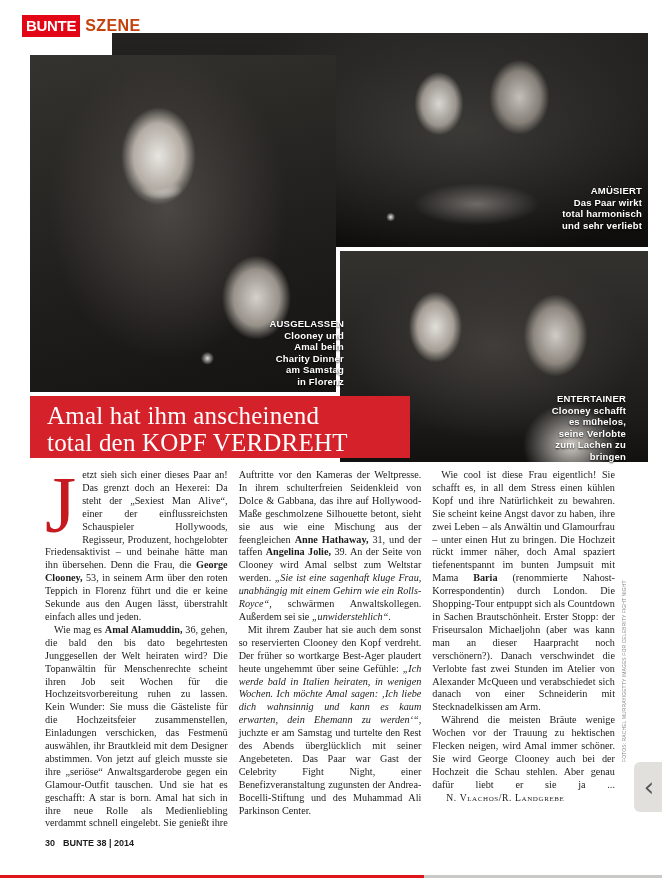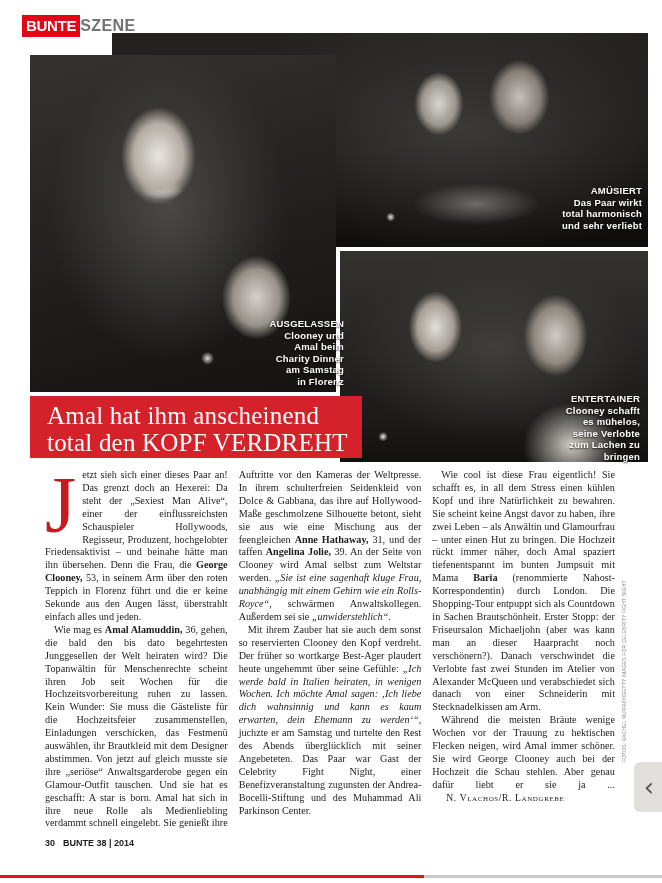--- a/index.html
+++ b/index.html
@@ -3,22 +3,22 @@
 <meta charset="utf-8">
 <style>
   * { margin:0; padding:0; box-sizing:border-box; }
   html,body { width:662px; height:883px; background:#ffffff; overflow:hidden; }
   body { position:relative; font-family:"Liberation Sans", sans-serif; }
 
   
   .logo-row { position:absolute; left:22px; top:15px; display:flex; align-items:center; z-index:6;justify-content:center; }
   .logo-box { background:#e30617; color:#fff; font:bold 15px/18px "Liberation Sans",sans-serif;
               padding:2px 4px 2px 4px; letter-spacing:-0.3px; }
-  .section-word { color:#737373; font:bold 16px/18px "Liberation Sans",sans-serif;
-                  letter-spacing:0.4px; }
+  .section-word { color:#c2410c; font:bold 16px/18px "Liberation Sans",sans-serif;
+                  margin-left:5px; letter-spacing:0.4px; }
 
   
   .photo { position:absolute; overflow:hidden; }
   #photo-top { left:112px; top:33px; width:536px; height:214px; z-index:1;
     background:
       radial-gradient(ellipse 34px 44px at 61% 33%, #d9d7d3 0%, #9a948d 50%, rgba(0,0,0,0) 72%),
       radial-gradient(ellipse 40px 50px at 76% 30%, #c4c0ba 0%, #857f78 52%, rgba(0,0,0,0) 75%),
       radial-gradient(ellipse 90px 30px at 68% 80%, rgba(200,196,190,.45) 0%, rgba(0,0,0,0) 70%),
       radial-gradient(circle 7px at 52% 86%, #e8e6e2 0%, rgba(0,0,0,0) 65%),
       radial-gradient(ellipse 300px 150px at 65% 45%, #3c3a37 0%, rgba(0,0,0,0) 85%),
@@ -39,24 +39,24 @@
       radial-gradient(circle 8px at 14% 88%, #ecebe8 0%, rgba(0,0,0,0) 60%),
       radial-gradient(ellipse 170px 110px at 50% 45%, #403d3a 0%, rgba(0,0,0,0) 85%),
       linear-gradient(180deg, #34322f 0%, #1c1b19 80%, #121110 100%); }
 
   
   .photo-caption { position:absolute; z-index:5; color:#ffffff; text-align:right;
       font:bold 9.5px/11.5px "Liberation Sans",sans-serif; white-space:pre-line;
       text-shadow:0 1px 2px rgba(0,0,0,.85); letter-spacing:0.2px; }
   #cap-amusiert    { top:185px; right:20px;  }
   #cap-ausgelassen { top:318px; right:318px; }
-  #cap-entertainer { top:393px; right:22px;  }
+  #cap-entertainer { top:393px; right:36px;  }
 
   
-  .banner { position:absolute; left:30px; top:396px; width:332px; height:62px; z-index:3;
+  .banner { position:absolute; left:30px; top:396px; width:380px; height:62px; z-index:3;
             background:#d5212a; }
   .banner-text { display:block; color:#ffffff; font:25px/27px "Liberation Serif",serif;
             padding:6px 0 0 17px; white-space:pre-line; letter-spacing:0.2px; }
 
   
   .article { position:absolute; left:45px; top:469px; width:570px; height:362px; overflow:hidden;
              column-count:3; column-gap:11px;
              font:10.2px/12.9px "Liberation Serif",serif; color:#1c1c1c;
              text-align:justify; hyphens:auto; -webkit-hyphens:auto; }
   .article p { text-indent:9px; margin:0; }

